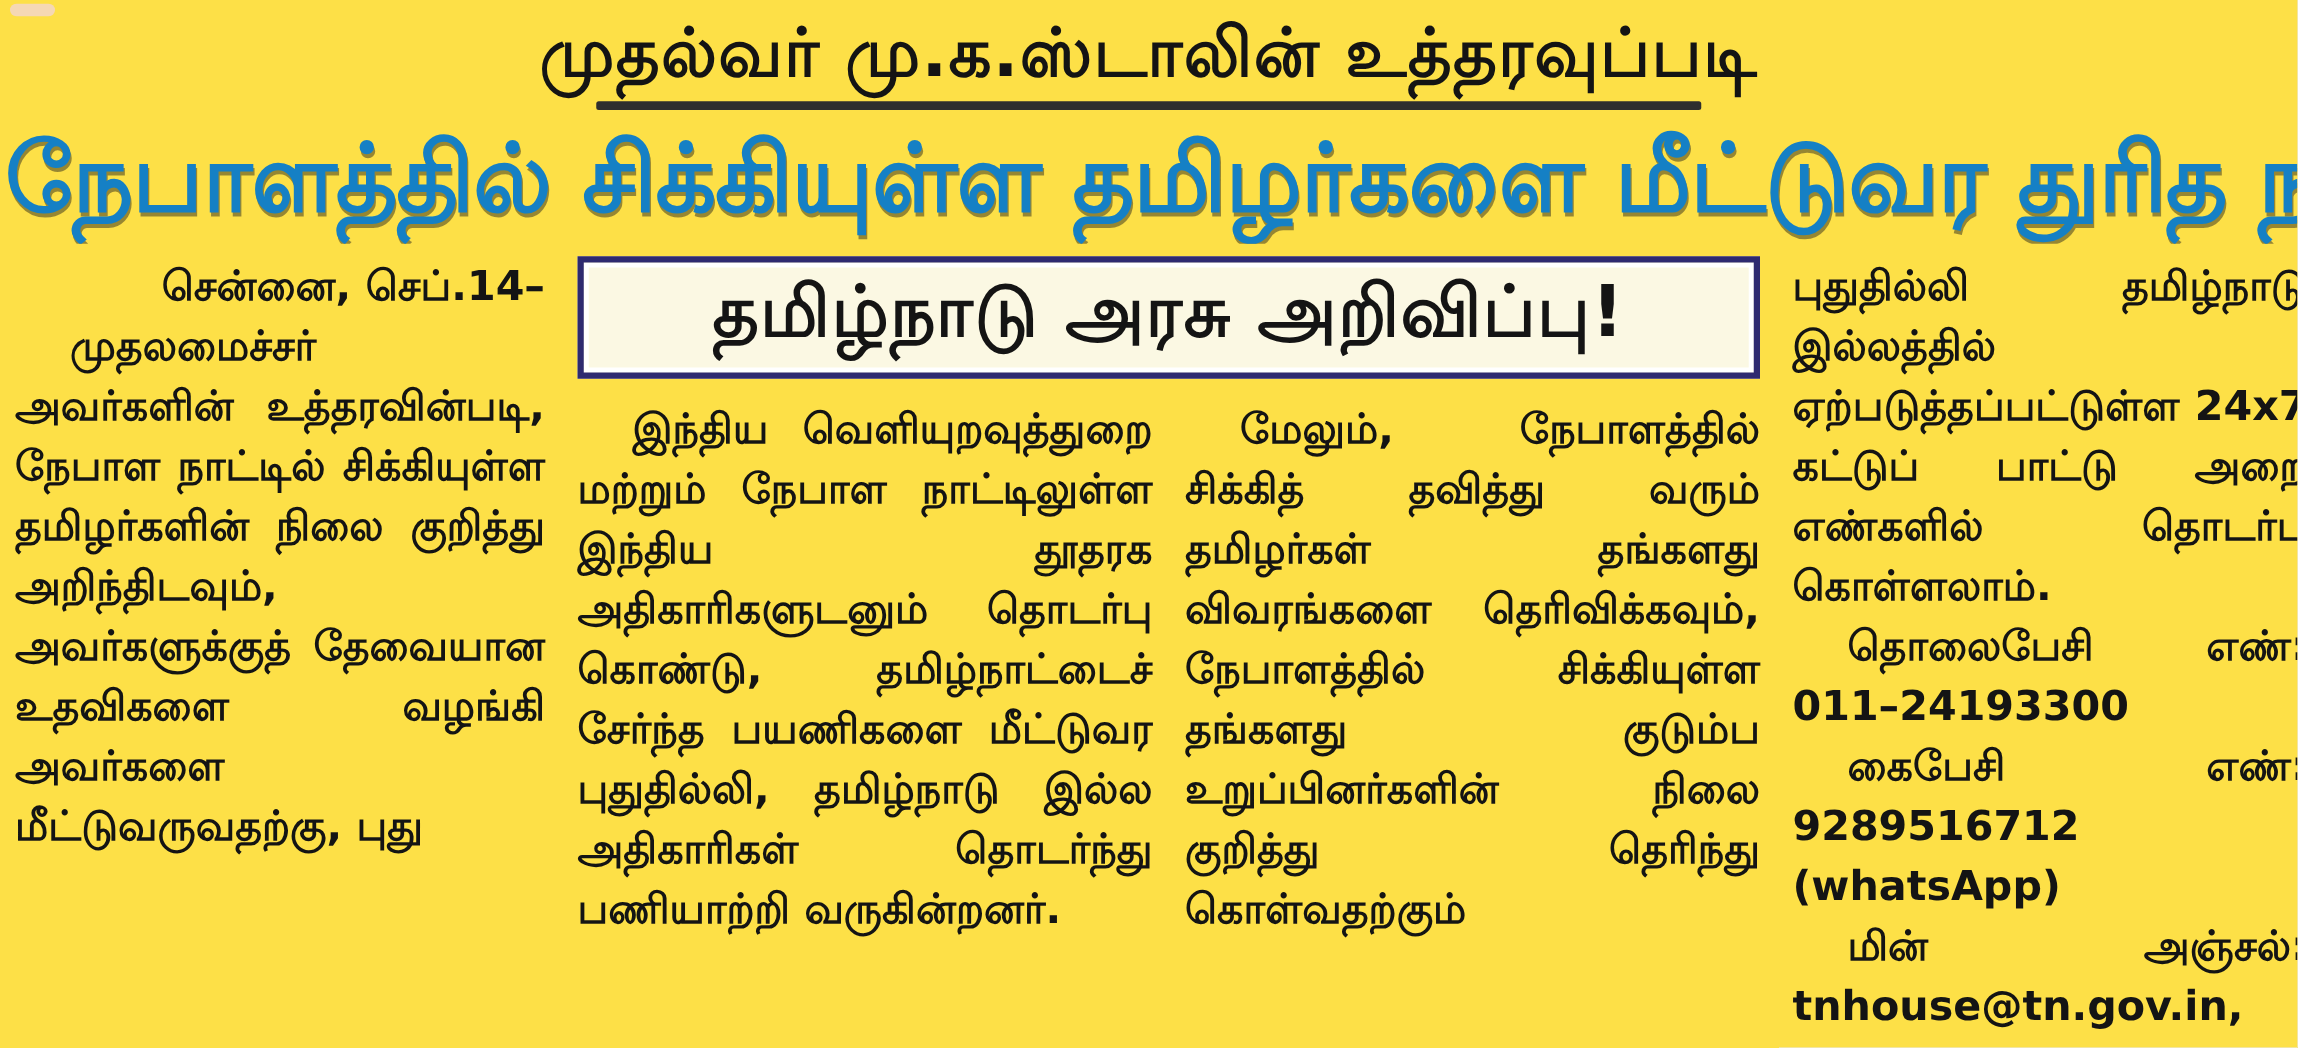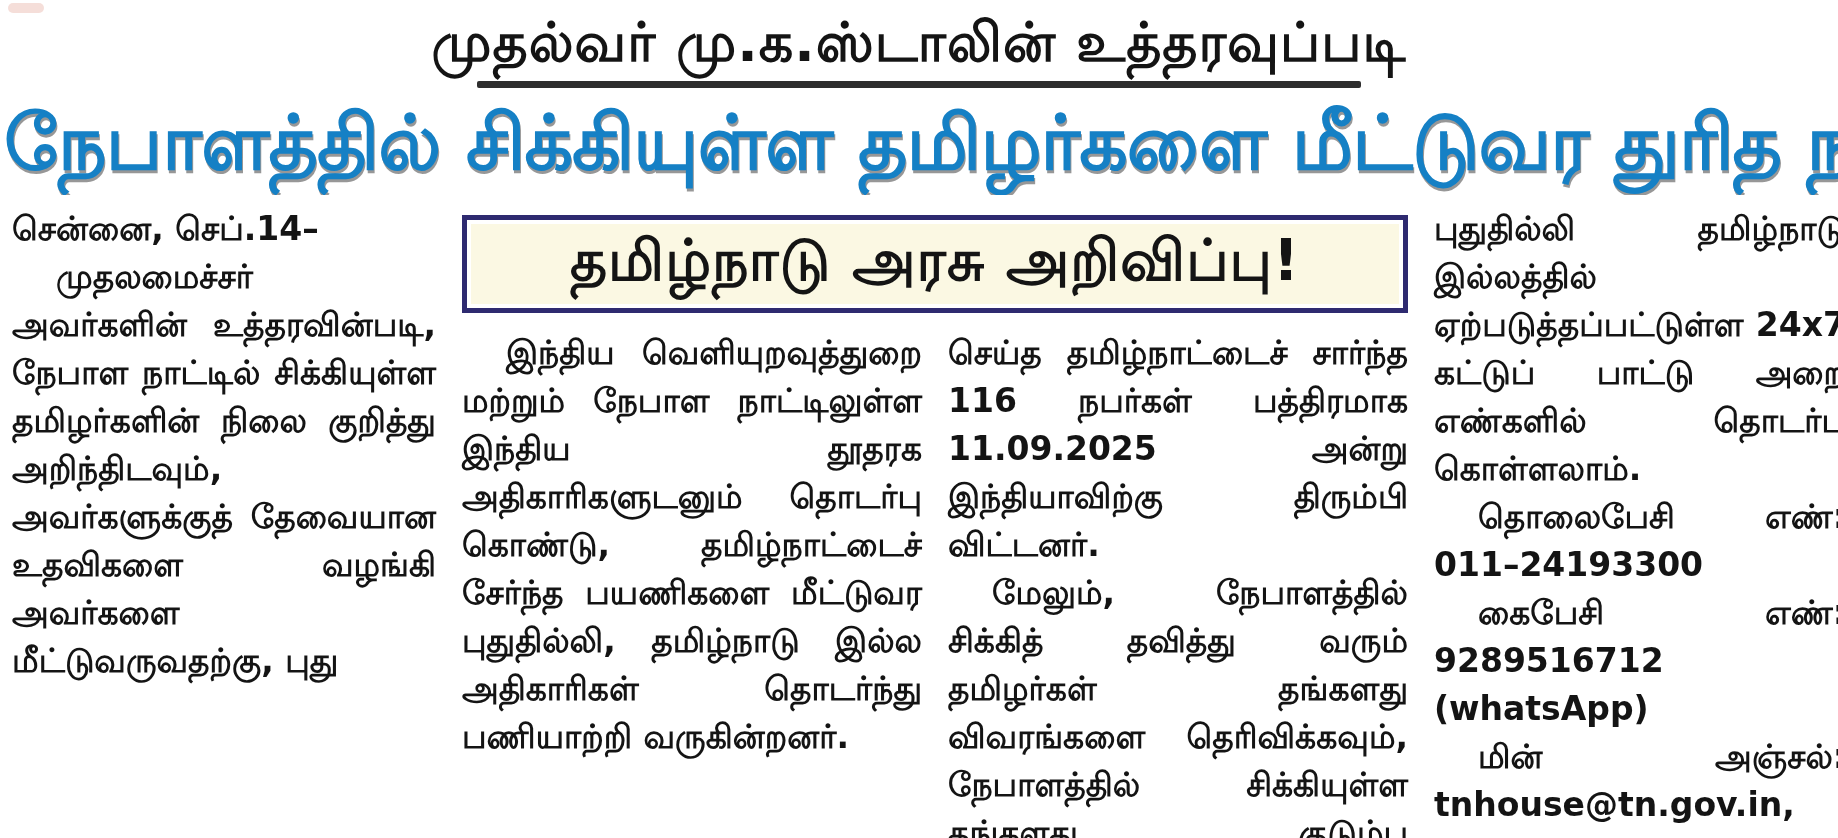--- a/index.html
+++ b/index.html
@@ -7,21 +7,21 @@
     --blue:#1580c5;
     --navy:#2e2a70;
     --cream:#fbf8e3;
     --rule:#2e2e2e;
     --ink:#141414;
   }
   html,body{margin:0;padding:0;background:#e9e9e9;}
   .page{
     position:relative;
     width:1838px;height:838px;
-    background:#ffffff;
+    background:#fde047;
     overflow:hidden;
     font-family:"DejaVu Sans","Liberation Sans",sans-serif;
     color:var(--ink);
   }
   .corner-mark{
     position:absolute;left:8px;top:3px;width:36px;height:10px;
     background:#f3d6cf;border-radius:5px;opacity:.8;
   }
   .kicker{
     margin:8px auto 0;
@@ -59,28 +59,28 @@
   }
   .col{
     font-size:33px;
     line-height:48px;
     font-weight:600;
     text-align:justify;
   }
   .col p{margin:0;text-indent:44px;}
   .col p.cont{text-indent:0;}
   .col1{width:424px;flex:0 0 auto;}
-  .dateline{text-indent:0 !important;text-align:left;}
+  .dateline{text-indent:0 !important;text-align:right;}
   .mid{width:946px;flex:0 0 auto;}
   .notice-box{
     height:88px;
     border:5px solid var(--navy);
     background:var(--cream);
     box-shadow:inset 0 0 0 4px #ffffff;
-    display:flex;align-items:center;justify-content:center;margin-top:10px;
+    display:flex;align-items:center;justify-content:center;
   }
   .notice-box-title{
     font-size:57px;
     font-weight:bold;
     letter-spacing:1px;
     white-space:nowrap;
   }
   .mid-cols{display:flex;gap:26px;margin-top:16px;}
   .col2,.col3{flex:1 1 0;}
   .col4{width:412px;flex:0 0 auto;}
@@ -107,21 +107,20 @@
     <div class="mid">
       <div class="notice-box">
         <span class="notice-box-title">தமிழ்நாடு அரசு அறிவிப்பு!</span>
       </div>
       <div class="mid-cols">
         <div class="col col2">
           <p>இந்திய வெளியுறவுத்துறை மற்றும் நேபாள நாட்டிலுள்ள இந்திய தூதரக அதிகாரிகளுடனும் தொடர்பு கொண்டு, தமிழ்நாட்டைச் சேர்ந்த பயணிகளை மீட்டுவர புதுதில்லி, தமிழ்நாடு இல்ல அதிகாரிகள் தொடர்ந்து பணியாற்றி வருகின்றனர்.</p>
 
         </div>
         <div class="col col3">
-          <p class="cont">செய்த தமிழ்நாட்டைச் சார்ந்த 116 நபர்கள் பத்திரமாக 11.09.2025 அன்று இந்தியாவிற்கு திரும்பி விட்டனர்.</p>
           <p>மேலும், நேபாளத்தில் சிக்கித் தவித்து வரும் தமிழர்கள் தங்களது விவரங்களை தெரிவிக்கவும், நேபாளத்தில் சிக்கியுள்ள தங்களது குடும்ப உறுப்பினர்களின் நிலை குறித்து தெரிந்து கொள்வதற்கும்</p>
         </div>
       </div>
     </div>
 
     <div class="col col4">
       <p class="cont">புதுதில்லி தமிழ்நாடு இல்லத்தில் ஏற்படுத்தப்பட்டுள்ள 24x7 கட்டுப் பாட்டு அறை எண்களில் தொடர்பு கொள்ளலாம்.</p>
       <p>தொலைபேசி எண்: 011–24193300</p>
       <p>கைபேசி எண்: 9289516712 (whatsApp)</p>
       <p>மின் அஞ்சல்: tnhouse@tn.gov.in, prcofficetnh@gmail.com என தமிழ்நாடு அரசு வெளியிட்டுள்ள செய்திக் குறிப்பில் குறிப்பிடப்பட்டுள்ளது.</p>

